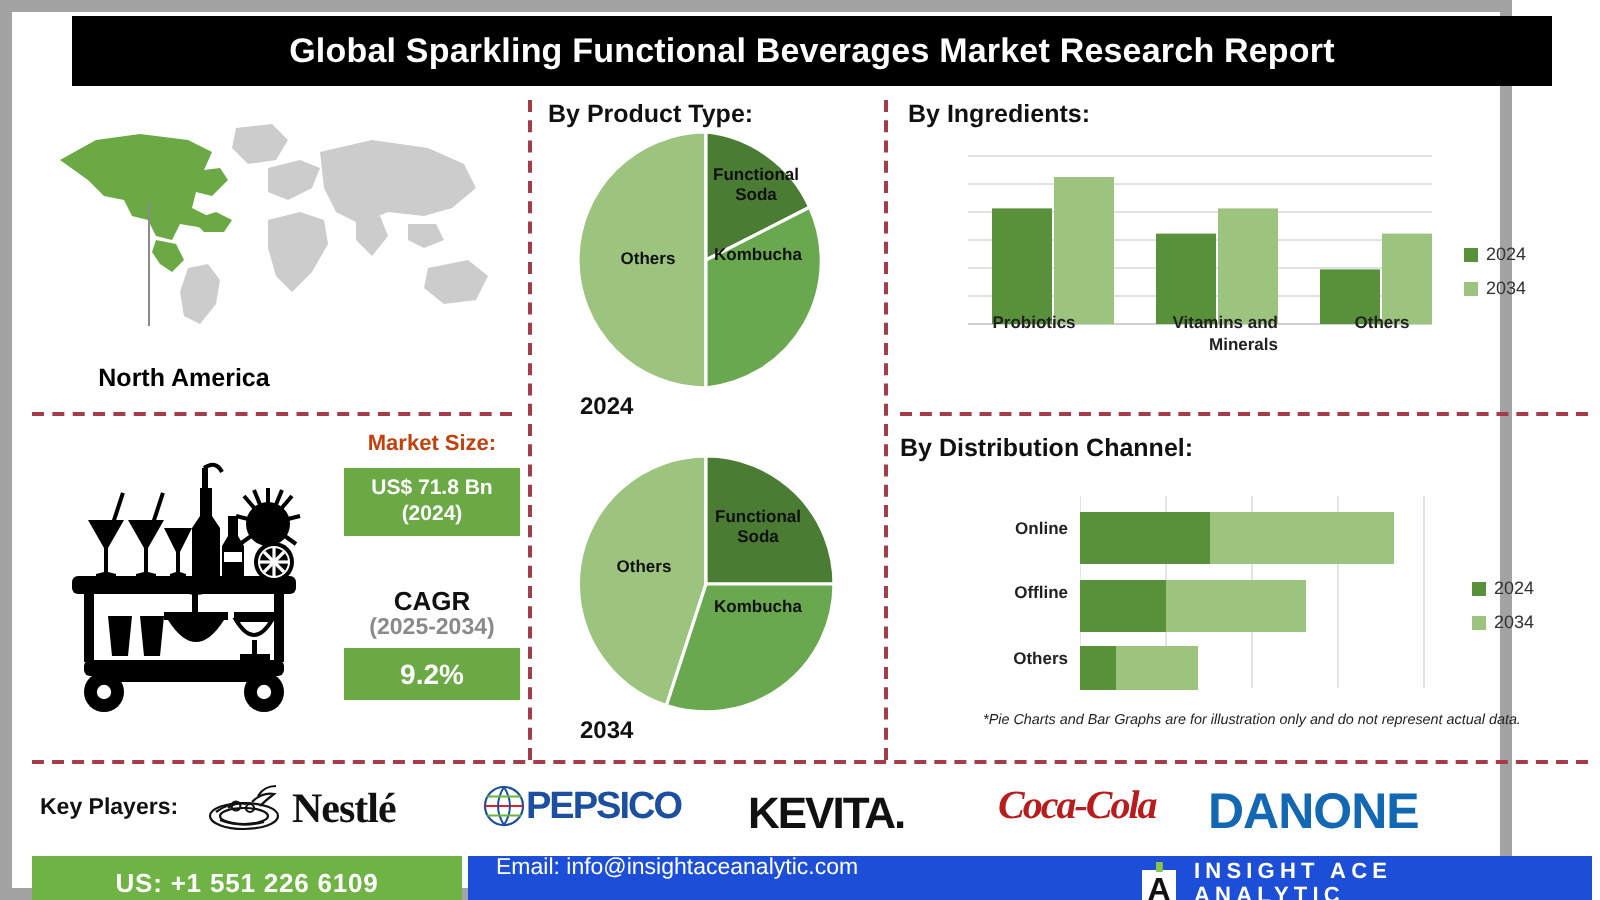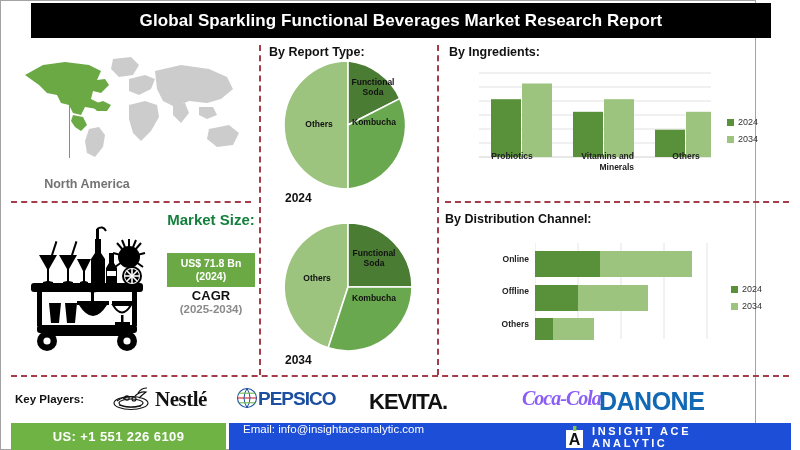--- a/index.html
+++ b/index.html
@@ -3,21 +3,21 @@
 <meta charset="utf-8">
 <style>
   * { box-sizing: border-box; margin: 0; padding: 0; }
   body {
     width: 800px; height: 450px;
     font-family: "Liberation Sans", sans-serif;
     background: #ffffff;
     overflow: hidden;
     position: relative;
   }
-  #page { position: relative; width: 756px; height: 450px; border: 1px solid #a3a3a3; }
+  #page { position: relative; width: 756px; height: 450px; border: 6px solid #a3a3a3; }
 
   
   .titlebar {
     position: absolute; left: 30px; top: 2px; width: 740px; height: 35px;
     background: #000000; color: #ffffff;
     display: flex; align-items: center; justify-content: center;
   }
   .titlebar span { font-size: 17px; font-weight: bold; letter-spacing: .1px; }
 
   
@@ -32,32 +32,32 @@
   .map-wrap { position: absolute; left: 12px; top: 48px; width: 240px; height: 110px; }
   .map-wrap svg { width: 100%; height: 100%; }
   .leaderline { position: absolute; left: 68px; top: 95px; width: 1px; height: 62px; background: #8a8a8a; }
 
   .fgr-label {
     position: absolute; left: 6px; top: 160px; width: 250px;
     font-size: 12.5px; font-weight: bold; color: #111; text-align: left;
   }
   .fgr-value {
     position: absolute; left: 6px; top: 176px; width: 160px;
-    font-size: 12.5px; font-weight: bold; color: #737373; text-align: center;
+    font-size: 12.5px; font-weight: bold; color: #000000; text-align: center;
   }
 
   
   .cart { position: absolute; left: 16px; top: 218px; width: 140px; height: 140px; }
   .cart svg { width: 100%; height: 100%; }
 
   
   .ms-label { position: absolute; left: 160px; top: 210px; width: 100px; text-align: center;
-              font-size: 15px; font-weight: bold; color: #15803d; }
+              font-size: 11px; font-weight: bold; color: #c2410c; }
   .green-box { position: absolute; background: #6aa943; color: #fff;
-               display: flex; flex-direction: column; align-items: center; justify-content: center; margin-top: 24px; }
+               display: flex; flex-direction: column; align-items: center; justify-content: center; }
   .ms-box { left: 166px; top: 228px; width: 88px; height: 34px; }
   .ms-box div { font-size: 10.5px; font-weight: bold; line-height: 13px; }
   .cagr-label { position: absolute; left: 160px; top: 287px; width: 100px; text-align: center;
                 font-size: 13px; font-weight: bold; color: #111; }
   .cagr-years { position: absolute; left: 160px; top: 302px; width: 100px; text-align: center;
                 font-size: 11.5px; font-weight: bold; color: #8a8a8a; }
   .cagr-box { left: 166px; top: 318px; width: 88px; height: 26px; }
   .cagr-box div { font-size: 14px; font-weight: bold; }
 
   
@@ -77,30 +77,30 @@
   .legend { position: absolute; font-size: 9px; color: #333; }
   .legend .row { display: flex; align-items: center; gap: 4px; margin-bottom: 7px; }
   .legend .sw { width: 7px; height: 7px; display: inline-block; }
 
   .disclaimer { position: absolute; left: 455px; top: 349px; width: 330px;
                 font-size: 7.2px; font-style: italic; color: #222; text-align: center; }
 
   
   .keyplayers { position: absolute; left: 14px; top: 392px; font-size: 11.5px; font-weight: bold; color: #111; }
   .logo { position: absolute; display: flex; align-items: center; }
-  .logo-nestle { left: 110px; top: 385px; }
+  .logo-nestle { left: 96px; top: 385px; }
   .logo-pepsi  { left: 235px; top: 386px; }
   .logo-kevita { left: 368px; top: 388px; }
   .logo-coke   { left: 493px; top: 386px; }
   .logo-danone { left: 598px; top: 386px; }
 
   .nestle-txt { font-family: "Liberation Serif", serif; font-size: 21px; font-weight: bold; color: #111; letter-spacing: -0.5px; }
   .pepsi-txt  { font-family: "Liberation Sans", sans-serif; font-size: 19px; font-weight: bold; color: #1c4fa0; letter-spacing: -1px; }
   .kevita-txt { font-family: "Liberation Sans", sans-serif; font-size: 22px; font-weight: bold; color: #111; letter-spacing: -1px; }
-  .coke-txt   { font-family: "Liberation Serif", serif; font-size: 20px; font-style: italic; font-weight: bold; color: #8b5cf6; letter-spacing: -1px; margin-left: 28px; }
+  .coke-txt   { font-family: "Liberation Serif", serif; font-size: 20px; font-style: italic; font-weight: bold; color: #b91c1c; letter-spacing: -1px; }
   .danone-txt { font-family: "Liberation Sans", sans-serif; font-size: 25px; font-weight: bold; color: #1268b3; letter-spacing: -0.5px; }
 
   
   .phonebar { position: absolute; left: 10px; top: 422px; width: 215px; height: 27px;
               background: #6fb344; display: flex; align-items: center; justify-content: center; }
   .phonebar span { color: #fff; font-size: 13px; font-weight: bold; letter-spacing: .4px; }
   .emailbar { position: absolute; left: 228px; top: 422px; width: 562px; height: 27px;
               background: #1d4ed8; display: flex; align-items: flex-start; }
   .emailbar .mail { color: #fff; font-size: 11.5px; margin-left: 14px; }
   .brand { position: absolute; left: 565px; top: 424px; display: flex; align-items: center; gap: 9px; }
@@ -220,22 +220,25 @@
     </svg>
   </div>
 
   <div class="ms-label">Market Size:</div>
   <div class="green-box ms-box">
     <div>US$ 71.8 Bn</div>
     <div>(2024)</div>
   </div>
   <div class="cagr-label">CAGR</div>
   <div class="cagr-years">(2025-2034)</div>
-
-  <div class="sec-head" style="left:268px; top:44px;">By Report Type:</div>
+  <div class="green-box cagr-box">
+    <div>9.2%</div>
+  </div>
+
+  <div class="sec-head" style="left:268px; top:44px;">By Product Type:</div>
 
   <div class="pie" style="left:283px; top:60px;">
     <svg width="128" height="128" viewBox="0 0 128 128">
 
       <path d="M64 64 L64 0 A64 64 0 0 0 64 128 Z" fill="#9cc47f" stroke="#ffffff" stroke-width="1.6"></path>
 
       <path d="M64 64 L64 0 A64 64 0 0 1 115.8 37.6 Z" fill="#4a7c33" stroke="#ffffff" stroke-width="1.6"></path>
 
       <path d="M64 64 L115.8 37.6 A64 64 0 0 1 64 128 Z" fill="#6aa84f" stroke="#ffffff" stroke-width="1.6"></path>
     </svg>
@@ -333,20 +336,21 @@
     <div class="row">
       <span class="sw" style="background:#59913a;"></span>
       <span>2024</span>
     </div>
     <div class="row">
       <span class="sw" style="background:#9cc47f;"></span>
       <span>2034</span>
     </div>
   </div>
 
+  <div class="disclaimer">*Pie Charts and Bar Graphs are for illustration only and do not represent actual data.</div>
 
   <div class="keyplayers">Key Players:</div>
 
   <div class="logo logo-nestle">
     <svg width="44" height="26" viewBox="0 0 44 26">
       <g fill="none" stroke="#111" stroke-width="1.1">
         <ellipse cx="20" cy="17" rx="17" ry="6.5"></ellipse>
         <ellipse cx="20" cy="17" rx="12" ry="4"></ellipse>
         <path d="M6 15 q8 -6 18 -4"></path>
         <path d="M8 19 q10 4 22 1"></path>

